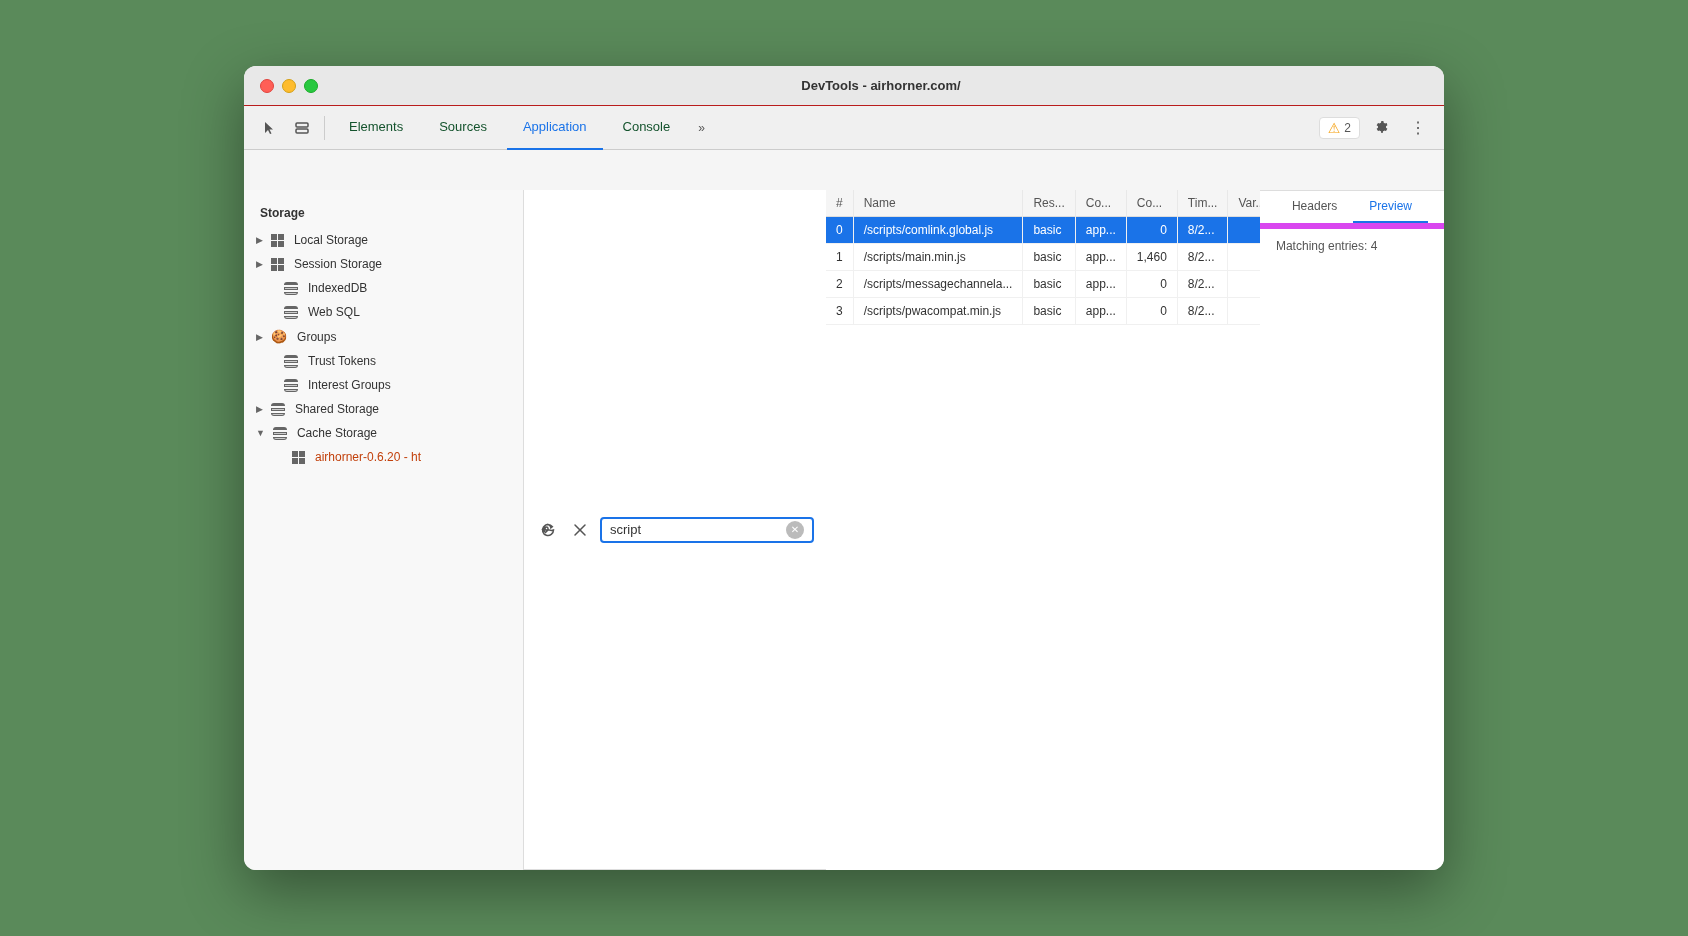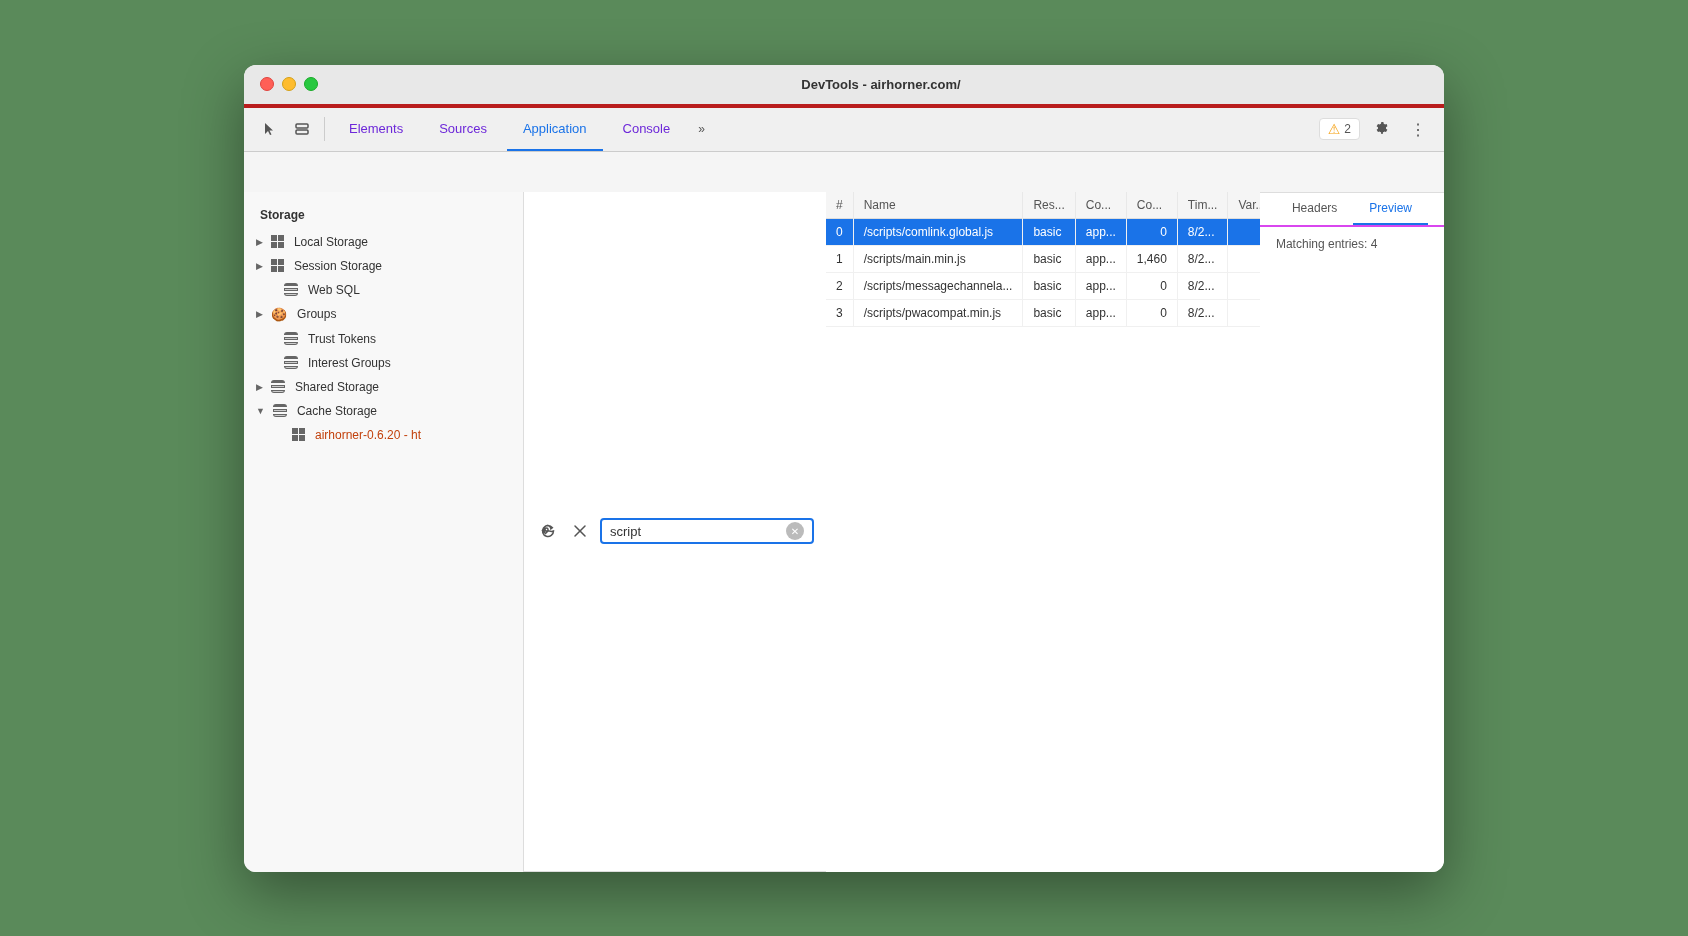--- a/index.html
+++ b/index.html
@@ -13,21 +13,21 @@
     }
     .window {
       width: 1200px;
       background: #f5f5f5;
       border-radius: 12px;
       box-shadow: 0 20px 60px rgba(0,0,0,0.4);
       overflow: hidden;
     }
     .titlebar {
       background: #e8e8e8;
-      border-bottom: 4px solid #b91c1c;
+      border-bottom: 1px solid #b91c1c;
       padding: 12px 16px;
       display: flex;
       align-items: center;
       gap: 8px;
     }
     .traffic-lights {
       display: flex;
       gap: 8px;
       margin-right: 8px;
     }
@@ -69,21 +69,21 @@
     }
     .toolbar-divider {
       width: 1px;
       height: 24px;
       background: #ccc;
       margin: 0 4px;
     }
     .toolbar-tab {
       padding: 8px 16px;
       font-size: 13px;
-      color: #6d28d9;
+      color: #14532d;
       cursor: pointer;
       border-bottom: 2px solid transparent;
       height: 44px;
       display: flex;
       align-items: center;
     }
     .toolbar-tab.active {
       color: #1a73e8;
       border-bottom: 2px solid #1a73e8;
     }
@@ -226,21 +226,21 @@
       background: #1a73e8;
       color: white;
     }
     tr.selected td { color: white; }
     .bottom-panel {
       border-top: 1px solid #ddd;
       background: #fff;
     }
     .bottom-tabs {
       display: flex;
-      border-bottom: 2px solid #d946ef;
+      border-bottom: 6px solid #d946ef;
       padding: 0 16px;
     }
     .bottom-tab {
       padding: 8px 16px;
       font-size: 12px;
       color: #555;
       cursor: pointer;
       border-bottom: 2px solid transparent;
     }
     .bottom-tab.active {
@@ -331,20 +331,29 @@
         <span class="chevron">▶</span>
         <span style="display:inline-grid;grid-template-columns:1fr 1fr;gap:1px;width:13px;height:13px;margin-right:2px">
           <span style="background:#666;display:block"></span>
             <span style="background:#666;display:block"></span>
           <span style="background:#666;display:block"></span>
             <span style="background:#666;display:block"></span>
         </span>
         <span>Session Storage</span>
       </div>
 
+      <div class="sidebar-item">
+        <span style="width:8px"></span>
+        <span style="display:flex;flex-direction:column;gap:2px;width:14px;margin-right:2px">
+          <span style="display:block;height:3px;background:#666;border-radius:6px 6px 0 0;border:1px solid #666"></span>
+          <span style="display:block;height:3px;background:#ccc;border:1px solid #666"></span>
+          <span style="display:block;height:3px;background:#ccc;border:1px solid #666;border-radius:0 0 6px 6px"></span>
+        </span>
+        <span>IndexedDB</span>
+      </div>
 
       <div class="sidebar-item">
         <span style="width:8px"></span>
         <span style="display:flex;flex-direction:column;gap:2px;width:14px;margin-right:2px">
           <span style="display:block;height:3px;background:#666;border-radius:6px 6px 0 0;border:1px solid #666"></span>
           <span style="display:block;height:3px;background:#ccc;border:1px solid #666"></span>
           <span style="display:block;height:3px;background:#ccc;border:1px solid #666;border-radius:0 0 6px 6px"></span>
         </span>
         <span>Web SQL</span>
       </div>

